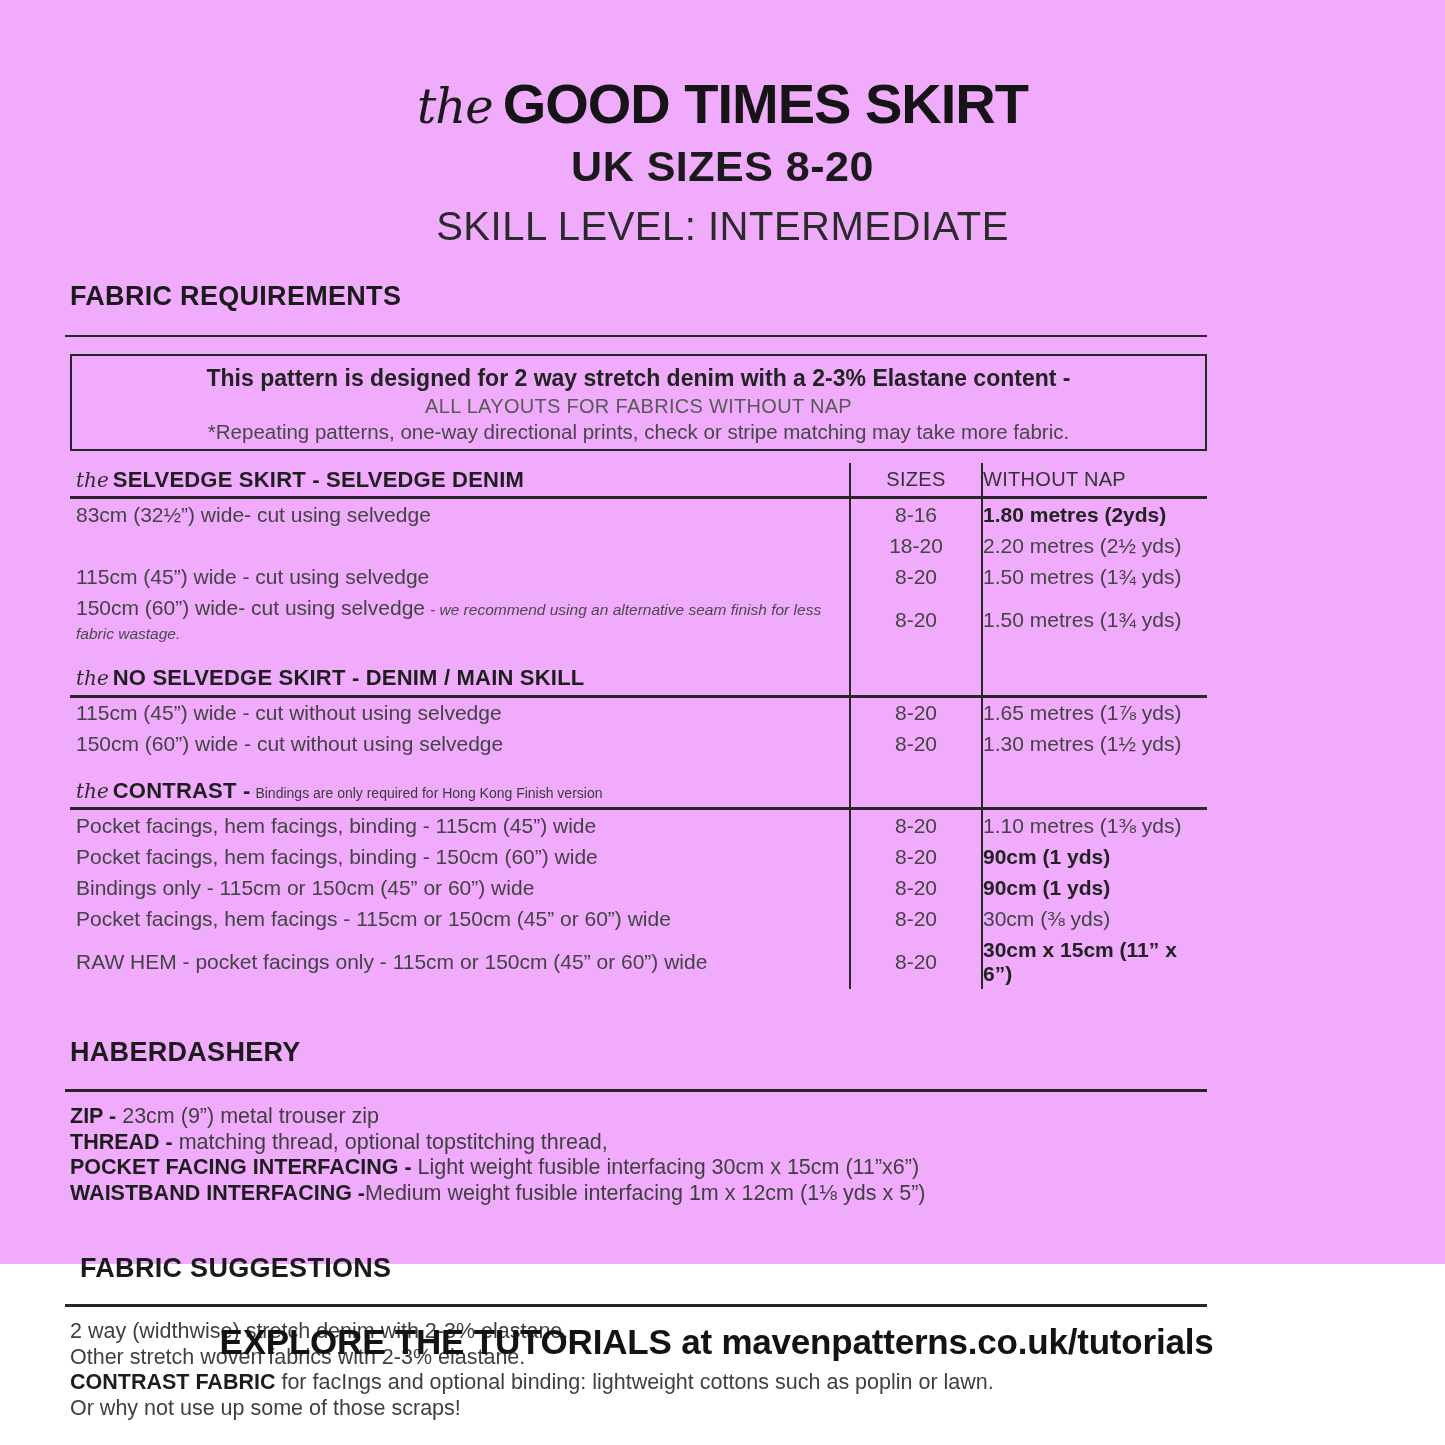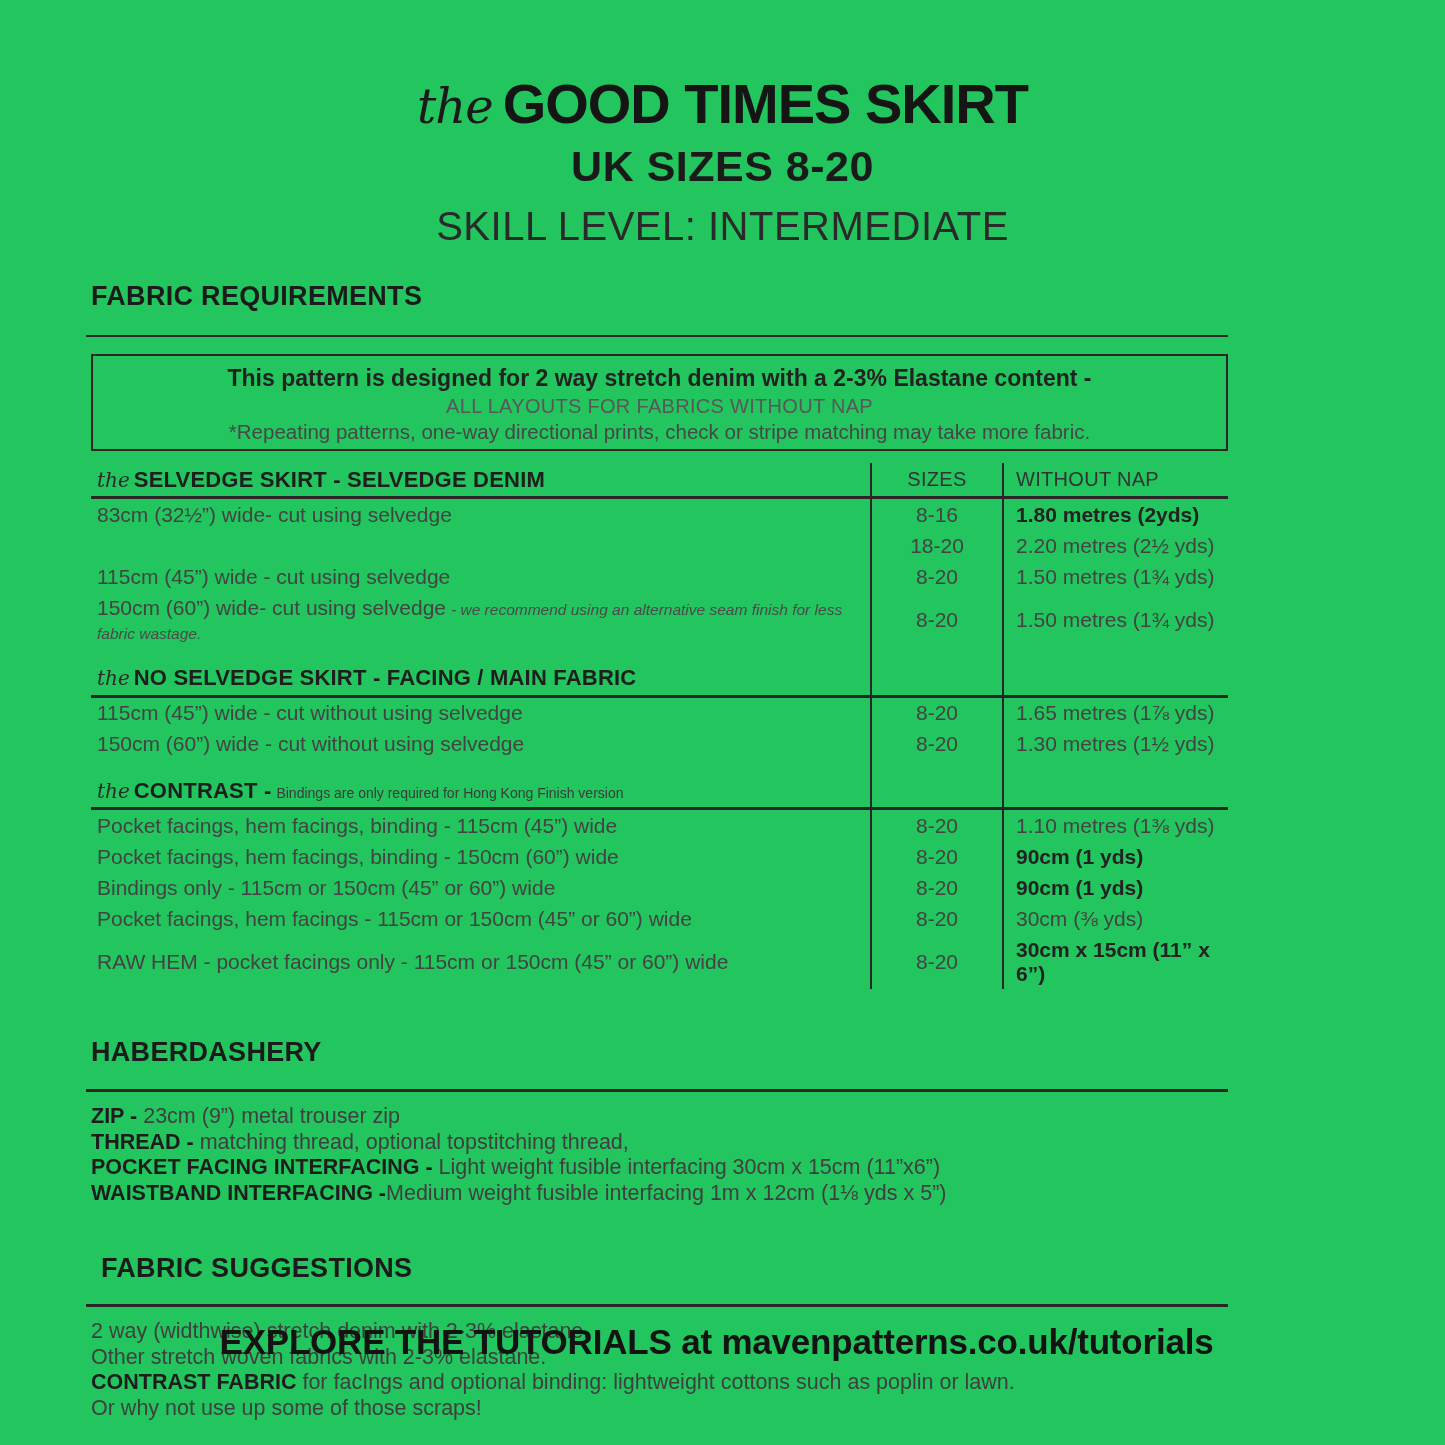--- a/index.html
+++ b/index.html
@@ -3,32 +3,32 @@
 <meta charset="utf-8">
 <style>
   * { margin:0; padding:0; box-sizing:border-box; }
   html,body { background:#ffffff; }
   body {
     width:1445px; height:1445px;
     font-family:"Liberation Sans","DejaVu Sans",sans-serif;
     color:#3d3d3d;
     overflow:hidden;
   }
-  .sheet { width:1445px; height:1445px; background:#22c55e; position:relative; }
+  .sheet { width:1445px; height:1264px; background:#f0abfc; position:relative; }
 
   
   .titleblock { text-align:center; padding-top:76px; }
   .main-title { font-size:56px; font-weight:bold; color:#151515; letter-spacing:-1px; line-height:1.0; }
   .the-serif { font-family:"DejaVu Serif","Liberation Serif",serif; font-style:italic; font-weight:normal; }
   .main-title .the-serif { font-size:48px; margin-right:10px; color:#1a1a1a; }
   .uk-sizes { font-size:43px; font-weight:bold; color:#1a1a1a; margin-top:10px; letter-spacing:0.5px; }
   .skill { font-size:40px; font-weight:normal; color:#2a2a2a; margin-top:13px; letter-spacing:0.5px; }
 
   
-  .content { margin-left:91px; width:1137px; }
+  .content { margin-left:70px; width:1137px; }
 
   h2.sectionhead { font-size:27px; font-weight:bold; color:#1b1b1b; letter-spacing:0.3px; }
   .rule { border:none; border-top:2px solid #2a2627; height:0; margin-left:-5px; }
 
   .fr-head { margin-top:32px; }
   .fr-rule { margin-top:23px; }
 
   
   .notebox {
     border:2px solid #2a2627;
@@ -38,21 +38,21 @@
   }
   .notebox .l1 { font-size:23px; font-weight:bold; color:#222; line-height:30px; }
   .notebox .l2 { font-size:20px; color:#585858; line-height:26px; letter-spacing:0.3px; }
   .notebox .l3 { font-size:20.5px; color:#474747; line-height:26px; }
 
   
   table.fabric { border-collapse:collapse; width:1137px; margin-top:12px; table-layout:fixed; }
   td { vertical-align:middle; font-size:21px; color:#434343; padding:3.5px 0; }
   td.desc { padding-left:6px; }
   td.c2 { border-left:2px solid #2a2627; border-right:2px solid #2a2627; text-align:center; }
-  td.amt { padding-left:12px; }
+  td.amt { }
   tr.sec td { border-bottom:3px solid #2a2627; }
   tr.gap td { padding-top:18px; }
   .colhead { font-size:20px; color:#333; letter-spacing:0.3px; }
   .sectitle { font-weight:bold; font-size:22px; color:#1e1e1e; letter-spacing:0.2px; }
   .sectitle-the { font-family:"DejaVu Serif","Liberation Serif",serif; font-style:italic; font-size:20px; color:#2a2a2a; margin-right:4px; }
   .secnote { font-size:14px; color:#3b3b3b; margin-left:5px; }
   .inline-note { font-style:italic; font-size:15.5px; color:#4a4a4a; margin-left:5px; }
   .b { font-weight:bold; color:#222; }
 
   
@@ -127,21 +127,21 @@
         <td class="amt">1.50 metres (1¾ yds)</td>
       </tr>
       <tr>
         <td class="desc"><span>150cm (60”) wide- cut using selvedge</span><span class="inline-note">- we recommend using an alternative seam finish for less fabric wastage.</span></td>
         <td class="c2">8-20</td>
         <td class="amt">1.50 metres (1¾ yds)</td>
       </tr>
 
       <tr class="sec gap">
         <td class="desc">
-          <span class="sectitle-the">the</span><span class="sectitle">NO SELVEDGE SKIRT - FACING / MAIN FABRIC</span>
+          <span class="sectitle-the">the</span><span class="sectitle">NO SELVEDGE SKIRT - DENIM / MAIN SKILL</span>
         </td>
         <td class="c2"></td>
         <td></td>
       </tr>
 
       <tr>
         <td class="desc"><span>115cm (45”) wide - cut without using selvedge</span></td>
         <td class="c2">8-20</td>
         <td class="amt">1.65 metres (1⅞ yds)</td>
       </tr>

